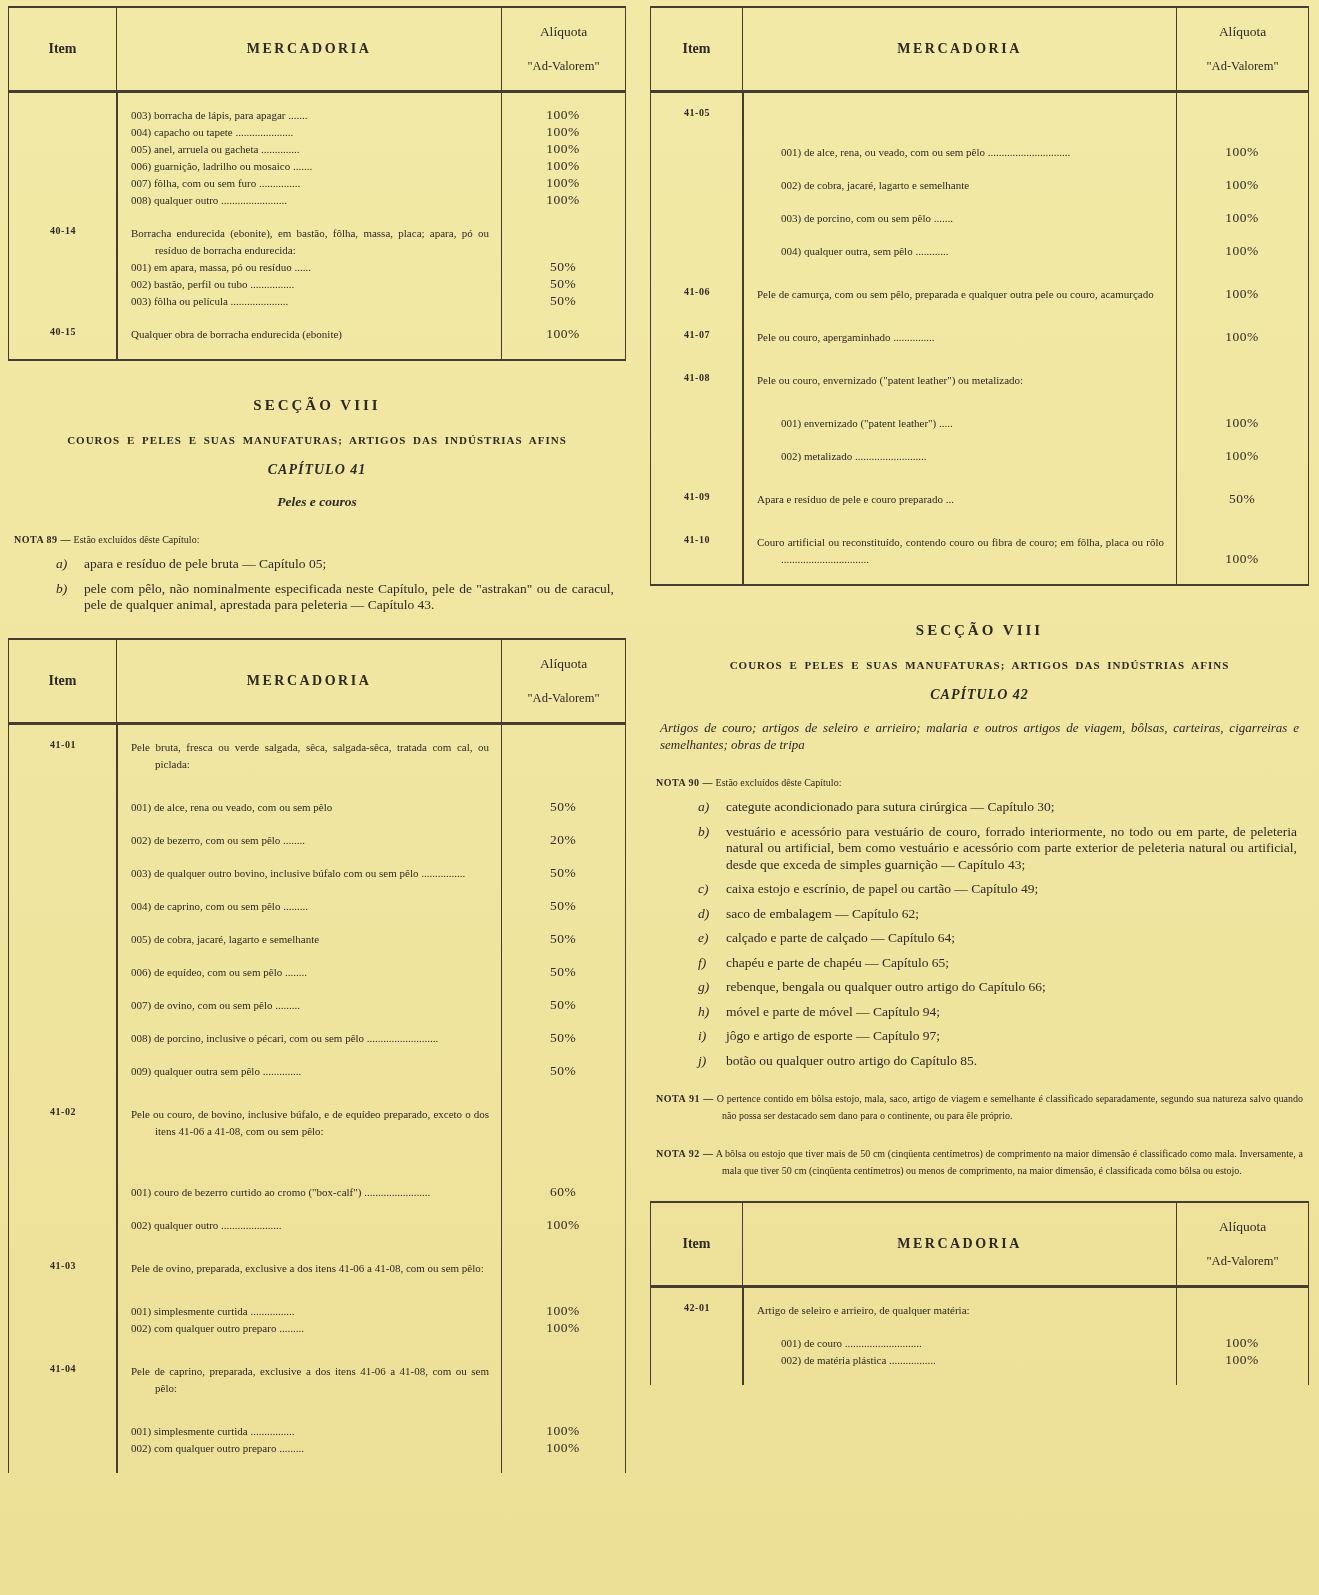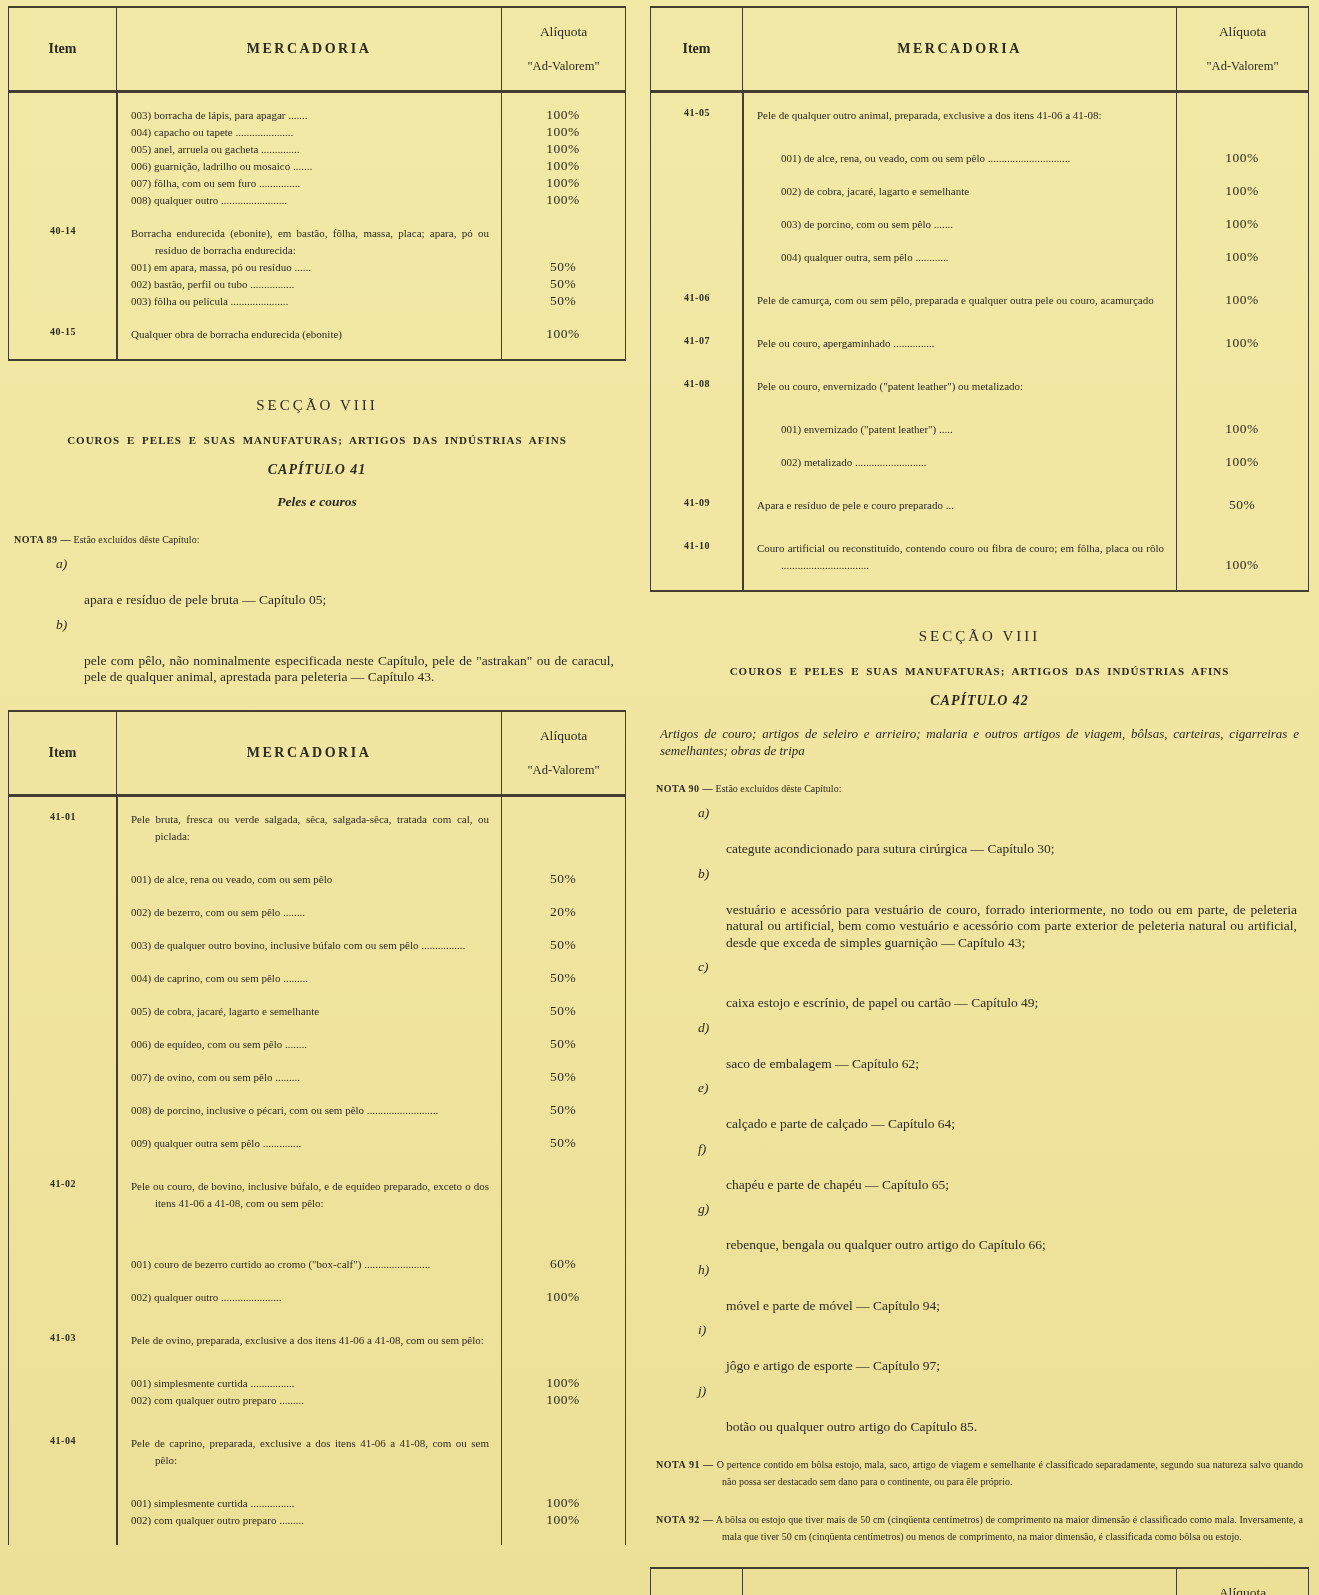--- a/index.html
+++ b/index.html
@@ -34,31 +34,31 @@
   .tr .tbody::before{left:91px;}
   .tr .tbody::after{right:131px;}
   .trow{display:grid;}.sp2{margin-top:16px;}.sp3{margin-top:26px;}.sp4{margin-top:44px;}
   .c-item{text-align:center;font-size:10px;font-weight:bold;letter-spacing:.5px;}
   .c-desc{font-size:11px;line-height:17px;text-align:justify;padding:0 12px 0 38px;text-indent:-24px;}
   .c-desc.ind1{padding-left:62px;}
   .c-rate{font-size:13.5px;display:flex;align-items:flex-end;justify-content:center;padding-bottom:1px;letter-spacing:.5px;}
 
   
   .secblock{padding:22px 6px 14px;}
-  .sec-title{text-align:center;font-weight:normal;font-size:15px;letter-spacing:3px;margin:14px 0 20px;}
+  .sec-title{text-align:center;font-weight:bold;font-size:15px;letter-spacing:3px;margin:14px 0 20px;}
   .afins{text-align:center;font-weight:bold;font-size:11px;letter-spacing:1px;margin-bottom:16px;word-spacing:3px;}
   .cap{text-align:center;font-weight:bold;font-style:italic;font-size:14px;letter-spacing:1px;margin-bottom:16px;}
   .subt{text-align:center;font-style:italic;font-weight:bold;font-size:13.5px;margin-bottom:18px;}
   .chapter-desc{font-style:italic;font-size:13px;line-height:17px;text-align:justify;margin:0 4px 14px;}
   .nota{font-size:10px;line-height:17px;text-align:justify;margin:21px 0 8px;padding-left:66px;text-indent:-66px;}
   .nlabel{font-weight:bold;letter-spacing:.5px;}
   .nitems{margin:8px 0 10px 42px;}
   .nitem{display:grid;grid-template-columns:28px 1fr;font-size:13.5px;line-height:16.5px;margin-bottom:8px;}
   .nkey{font-style:italic;}
-  .ntext{text-align:justify;padding-right:6px;margin-top:36px;}
+  .ntext{text-align:justify;padding-right:6px;}
 </style>
 </head>
 <body>
 
 <div class="page">
 
   <div class="col col-left">
 
     <section class="ttable tl closed">
       <div class="thead">
@@ -263,21 +263,20 @@
         <div class="h-item">Item</div>
         <div class="h-merc">MERCADORIA</div>
         <div class="h-aliq">
           <div class="l1">Alíquota</div>
           <div class="l2">"Ad-Valorem"</div>
         </div>
       </div>
       <div class="tbody">
           <div class="trow">
             <div class="c-item">41-05</div>
-            <div class="c-desc">Pele de qualquer outro animal, preparada, exclusive a dos itens 41-06 a 41-08:</div>
             <div class="c-rate"></div>
           </div>
           <div class="trow sp3">
             <div class="c-item"></div>
             <div class="c-desc ind1">001) de alce, rena, ou veado, com ou sem pêlo ..............................</div>
             <div class="c-rate">100%</div>
           </div>
           <div class="trow sp2">
             <div class="c-item"></div>
             <div class="c-desc ind1">002) de cobra, jacaré, lagarto e semelhante</div>

